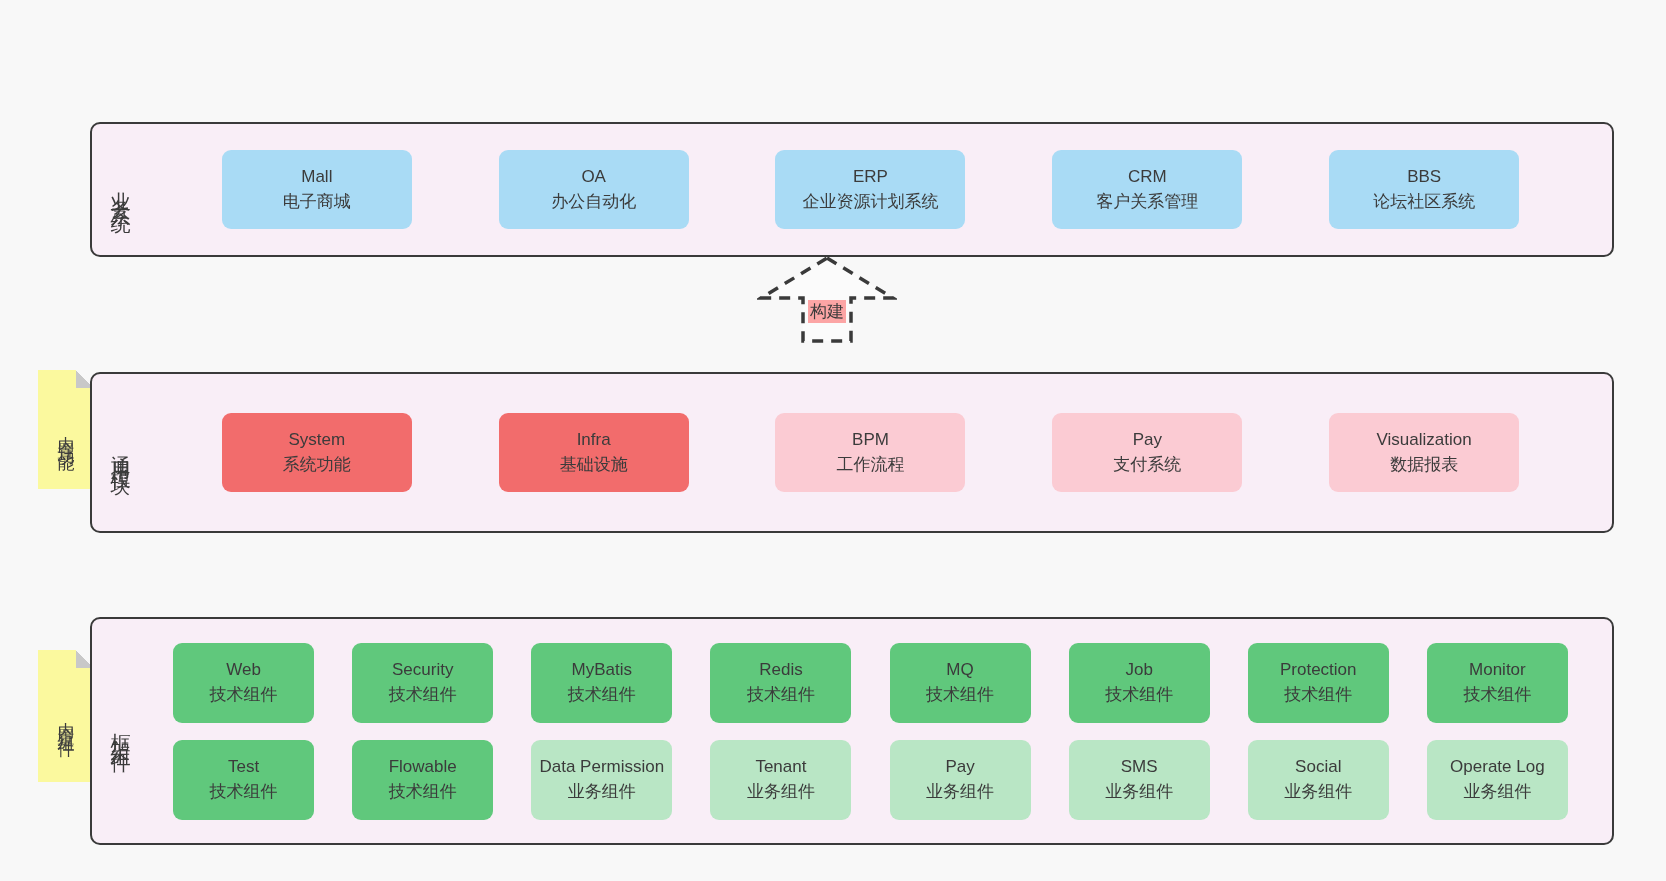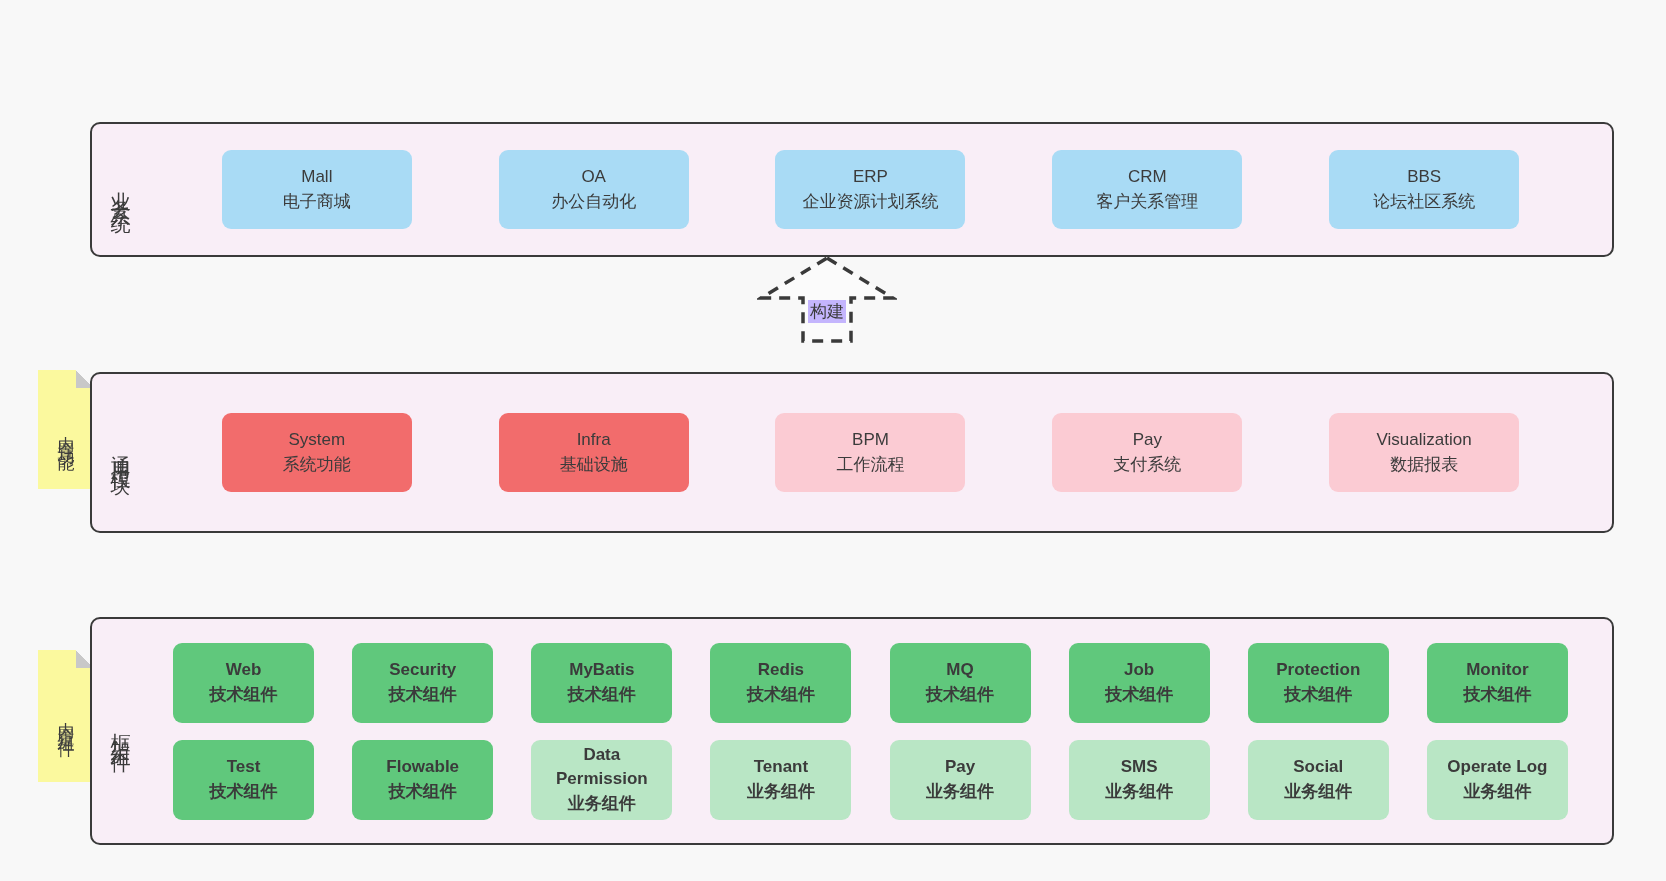--- a/index.html
+++ b/index.html
@@ -43,21 +43,20 @@
     align-items: center;
     margin-right: 6px;
   }
   .boxes-grid {
     flex: 1;
     display: grid;
     grid-template-columns: repeat(8, 141px);
     justify-content: space-evenly;
     row-gap: 17px;
     margin-right: 6px;
-    font-weight: bold;
   }
 
   .box {
     width: 190px; height: 79px;
     border-radius: 9px;
     display: flex;
     flex-direction: column;
     justify-content: center;
     align-items: center;
     text-align: center;
@@ -81,21 +80,21 @@
   }
   #arrow-build     { left: 757px; top: 254px; }
   #arrow-implement { left: 770px; top: 487px; }
   .arrow svg { position: absolute; left: 0; top: 0; }
   .arrow-label {
     position: absolute;
     left: 50%; top: 46px;
     transform: translateX(-50%);
     font-size: 17px;
     color: var(--text, #3b3b3b);
-    background: #c4b5fd;
+    background: #fca5a5;
     padding: 0 2px;
     white-space: nowrap;
   }
 
   
   .note {
     position: absolute;
     left: 38px; width: 56px;
     background: var(--note-yellow, #fbf99e);
     display: flex;

